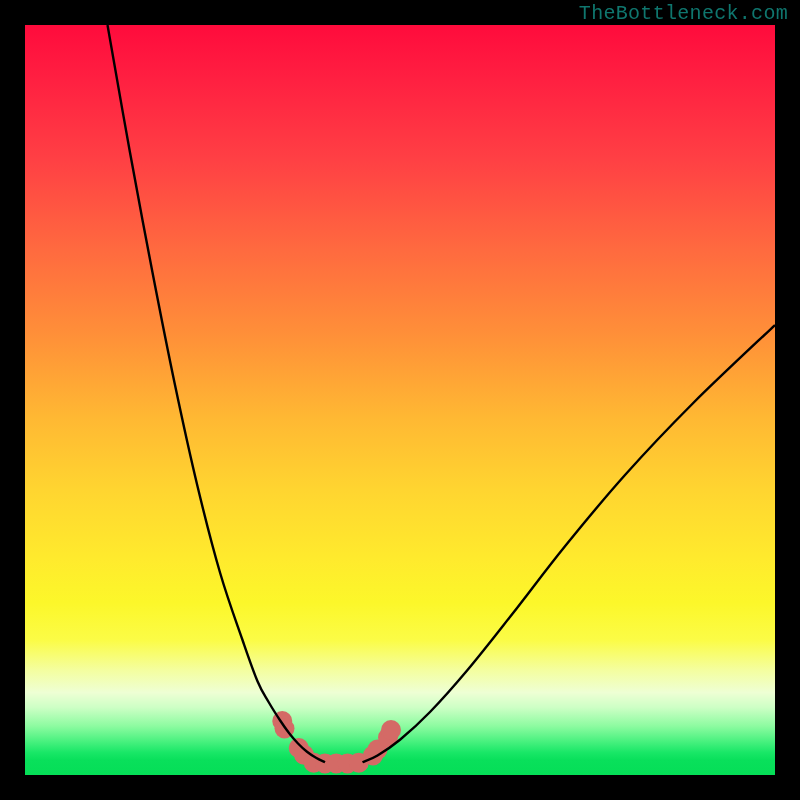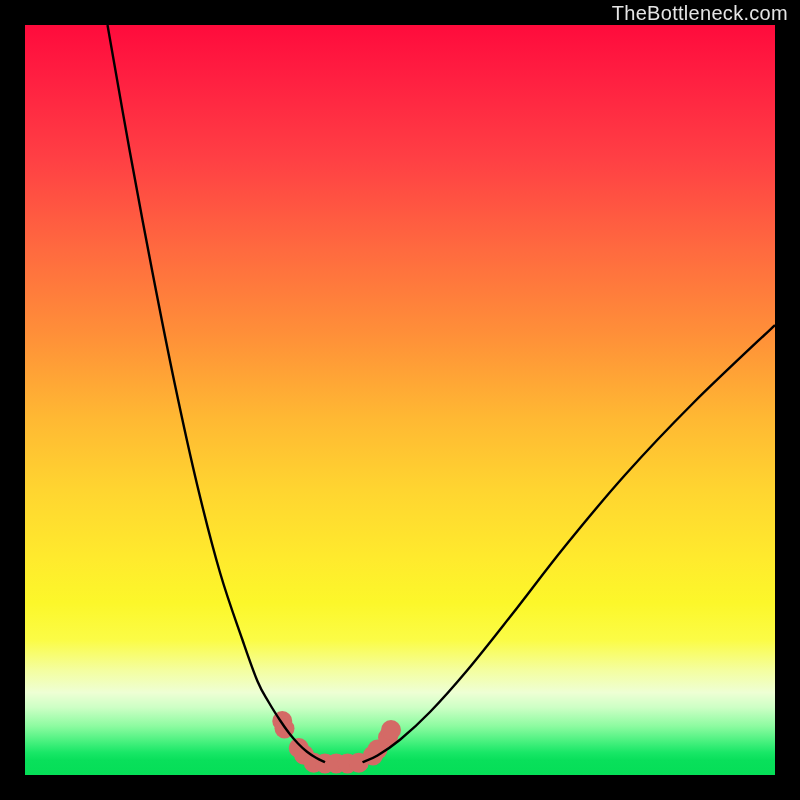--- a/index.html
+++ b/index.html
@@ -49,26 +49,27 @@
       #49f17f 95.5%,
       #19e767 97%,
       #09e05b 98%,
       #05de57 100%
     );
   }
   .watermark {
     position: absolute;
     top: 2px;
     right: 12px;
-    color: #e5e5e5;
+    color: #0f766e;
     font-size: 20px;
     font-weight: 500;
     letter-spacing: 0.3px;
     z-index: 5;
     user-select: none;
+    font-family: Liberation Mono, monospace;
   }
   svg.curves {
     position: absolute;
     inset: 0;
     width: 750px;
     height: 750px;
   }
 </style>
 </head>
 <body>

